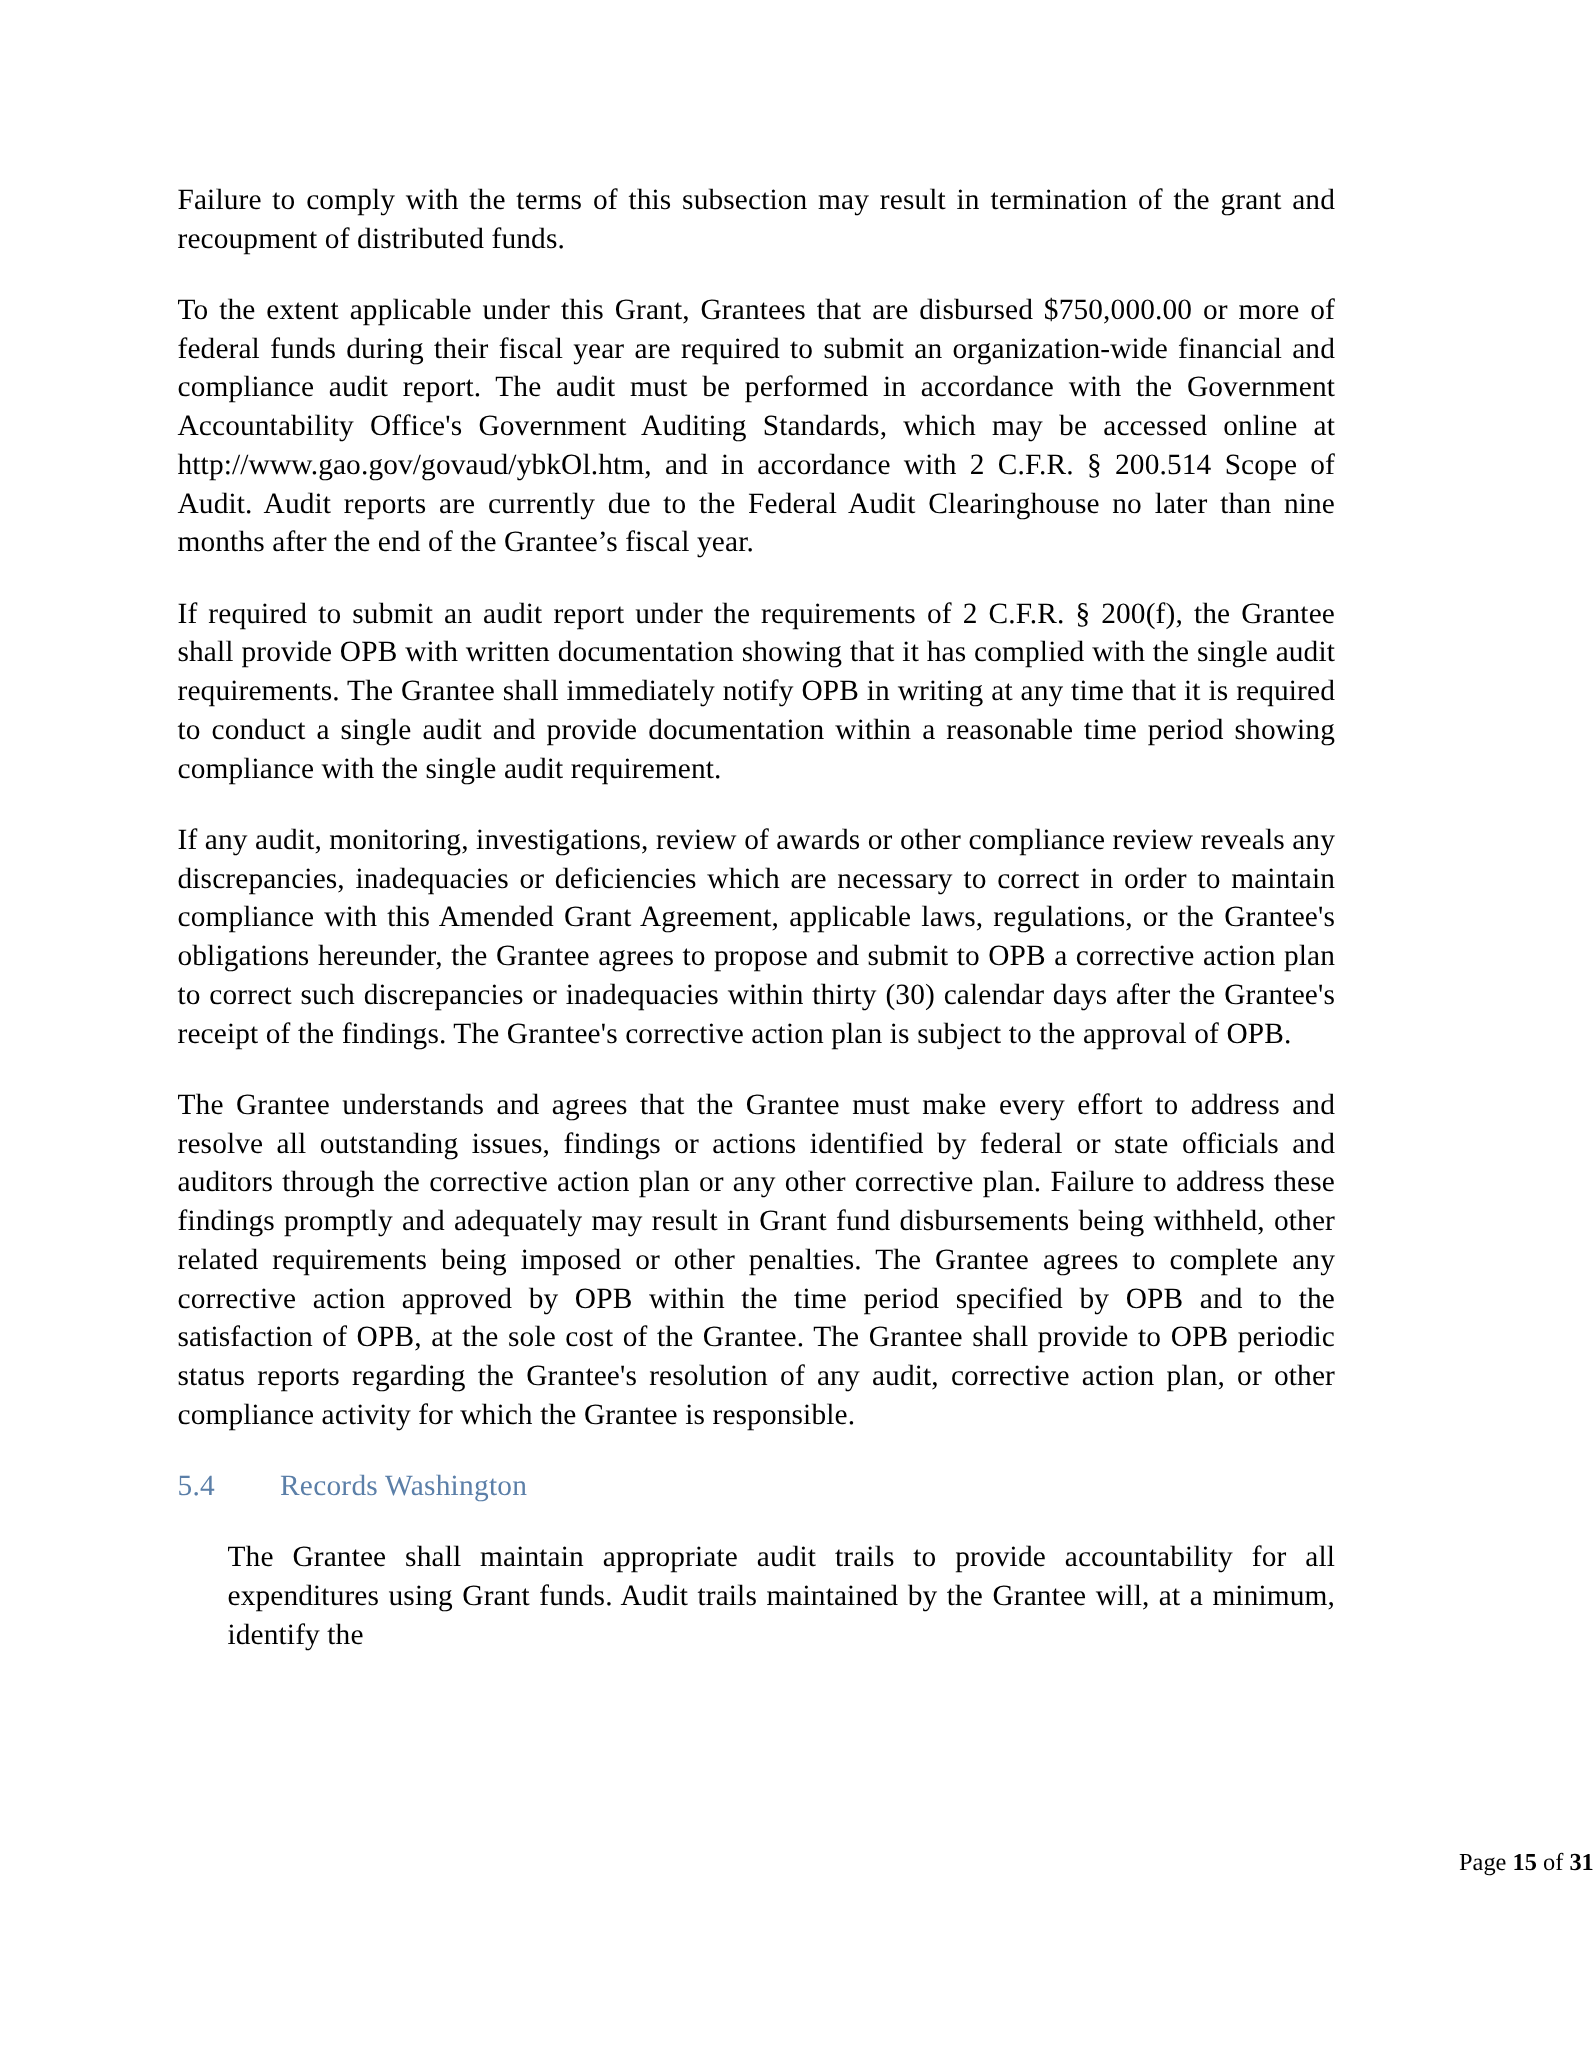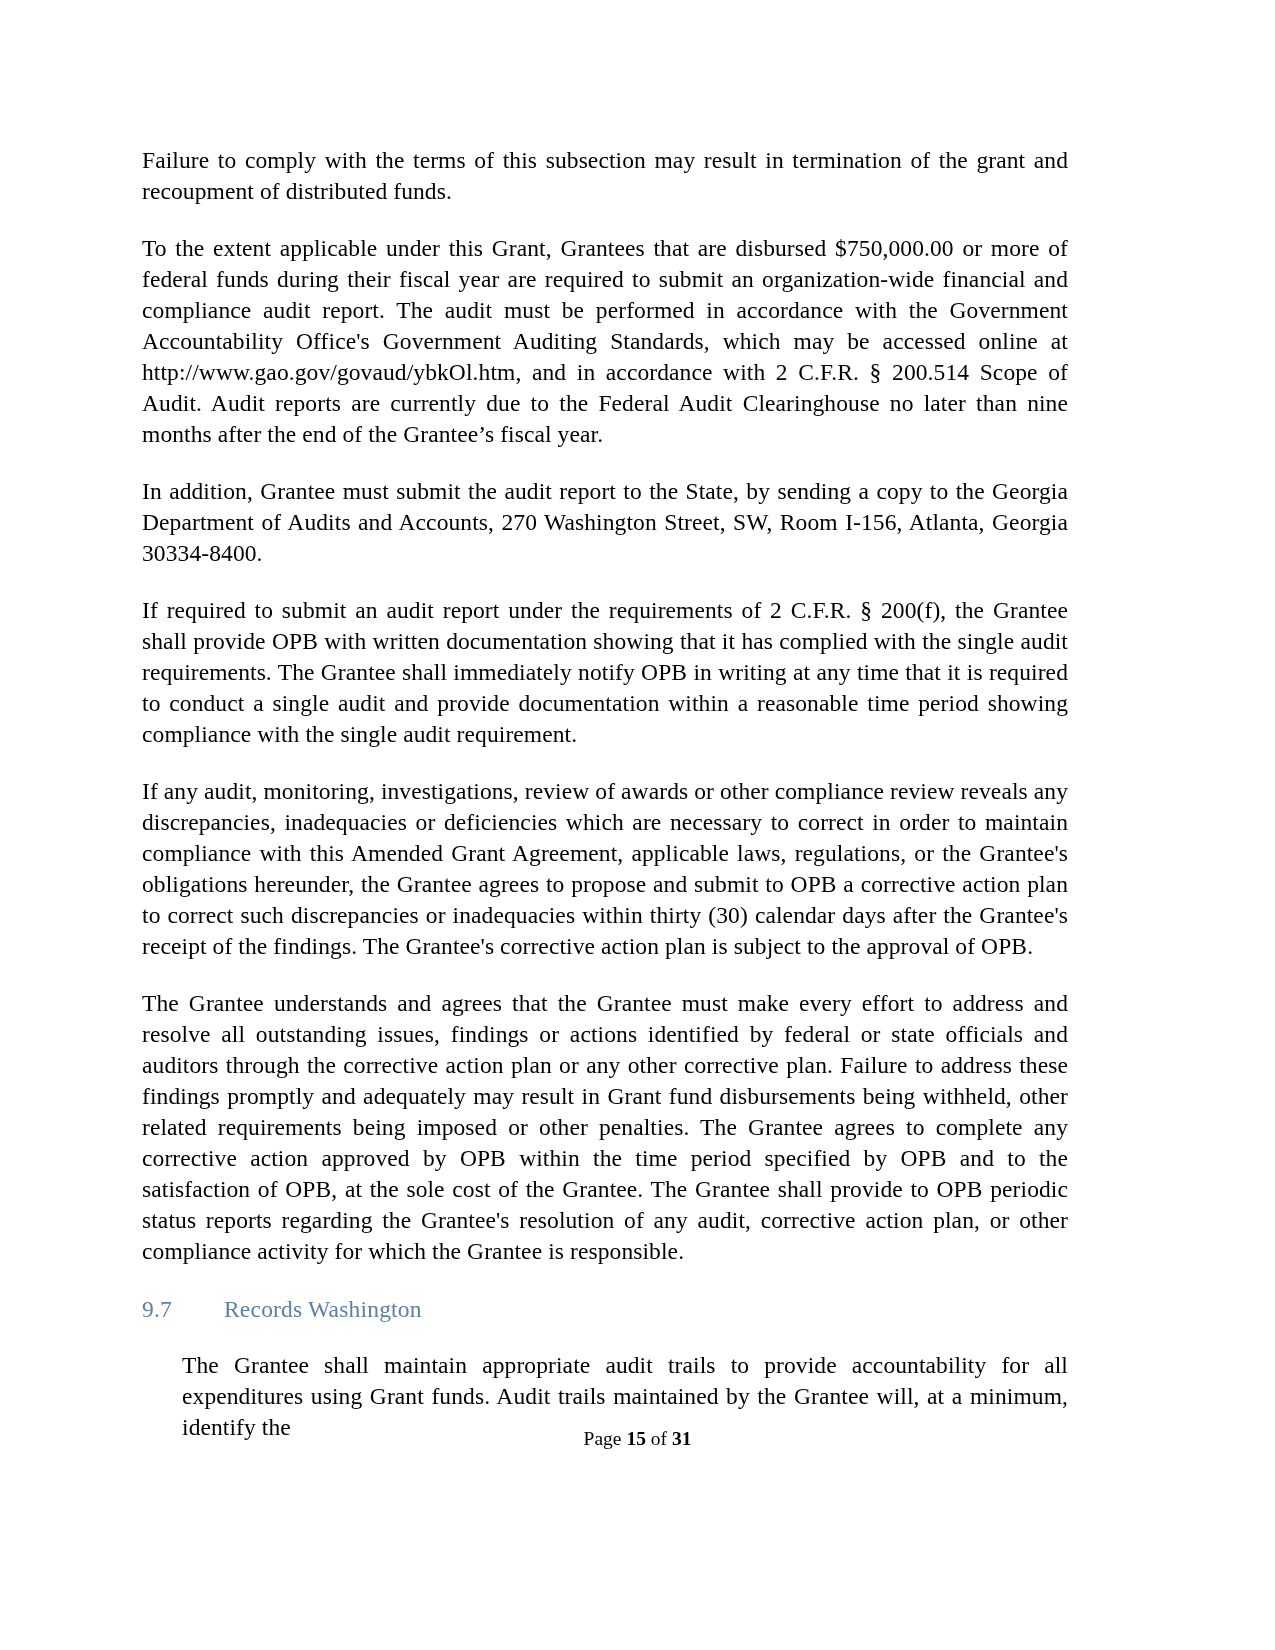--- a/index.html
+++ b/index.html
@@ -47,22 +47,22 @@
     display: inline-block;
     width: 82px;
   }
   .heading .h-text {
     display: inline;
   }
   .footer {
     position: absolute;
     left: 0;
     right: 0;
-    top: 1428px;
-    text-align: center;
+    top: 1480px;
+    text-align: right;
     font-size: 19.5px;
     font-family: "Liberation Serif", "DejaVu Serif", serif;
     color: #000000;
   }
   .footer b {
     font-weight: bold;
   }
   
   p.last-para {
     margin-bottom: 0;
@@ -74,31 +74,30 @@
 
 <div class="page">
 
   <div class="content">
 
     <p class="body-para">Failure to comply with the terms of this subsection may result in termination of the grant and recoupment of distributed funds.</p>
 
 
     <p class="body-para">To the extent applicable under this Grant, Grantees that are disbursed $750,000.00 or more of federal funds during their fiscal year are required to submit an organization-wide financial and compliance audit report. The audit must be performed in accordance with the Government Accountability Office's Government Auditing Standards, which may be accessed online at http://www.gao.gov/govaud/ybkOl.htm, and in accordance with 2 C.F.R. § 200.514 Scope of Audit. Audit reports are currently due to the Federal Audit Clearinghouse no later than nine months after the end of the Grantee’s fiscal year.</p>
 
-    <p class="body-para">In addition, Grantee must submit the audit report to the State, by sending a copy to the Georgia Department of Audits and Accounts, 270 Washington Street, SW, Room I-156, Atlanta, Georgia 30334-8400.</p>
 
     <p class="body-para">If required to submit an audit report under the requirements of 2 C.F.R. § 200(f), the Grantee shall provide OPB with written documentation showing that it has complied with the single audit requirements. The Grantee shall immediately notify OPB in writing at any time that it is required to conduct a single audit and provide documentation within a reasonable time period showing compliance with the single audit requirement.</p>
 
 
     <p class="body-para">If any audit, monitoring, investigations, review of awards or other compliance review reveals any discrepancies, inadequacies or deficiencies which are necessary to correct in order to maintain compliance with this Amended Grant Agreement, applicable laws, regulations, or the Grantee's obligations hereunder, the Grantee agrees to propose and submit to OPB a corrective action plan to correct such discrepancies or inadequacies within thirty (30) calendar days after the Grantee's receipt of the findings. The Grantee's corrective action plan is subject to the approval of OPB.</p>
 
     <p class="body-para">The Grantee understands and agrees that the Grantee must make every effort to address and resolve all outstanding issues, findings or actions identified by federal or state officials and auditors through the corrective action plan or any other corrective plan. Failure to address these findings promptly and adequately may result in Grant fund disbursements being withheld, other related requirements being imposed or other penalties. The Grantee agrees to complete any corrective action approved by OPB within the time period specified by OPB and to the satisfaction of OPB, at the sole cost of the Grantee. The Grantee shall provide to OPB periodic status reports regarding the Grantee's resolution of any audit, corrective action plan, or other compliance activity for which the Grantee is responsible.</p>
 
     <div class="heading" style="color: rgb(91, 127, 168);">
-      <span class="h-num">9.7</span><span class="h-text">Records Washington</span>
+      <span class="h-num">5.4</span><span class="h-text">Records Washington</span>
     </div>
 
     <p class="body-para last-para">The Grantee shall maintain appropriate audit trails to provide accountability for all expenditures using Grant funds. Audit trails maintained by the Grantee will, at a minimum, identify the</p>
 
   </div>
 
   <div class="footer">
     <span>Page</span>
     <b>15</b>
     <span>of</span>

